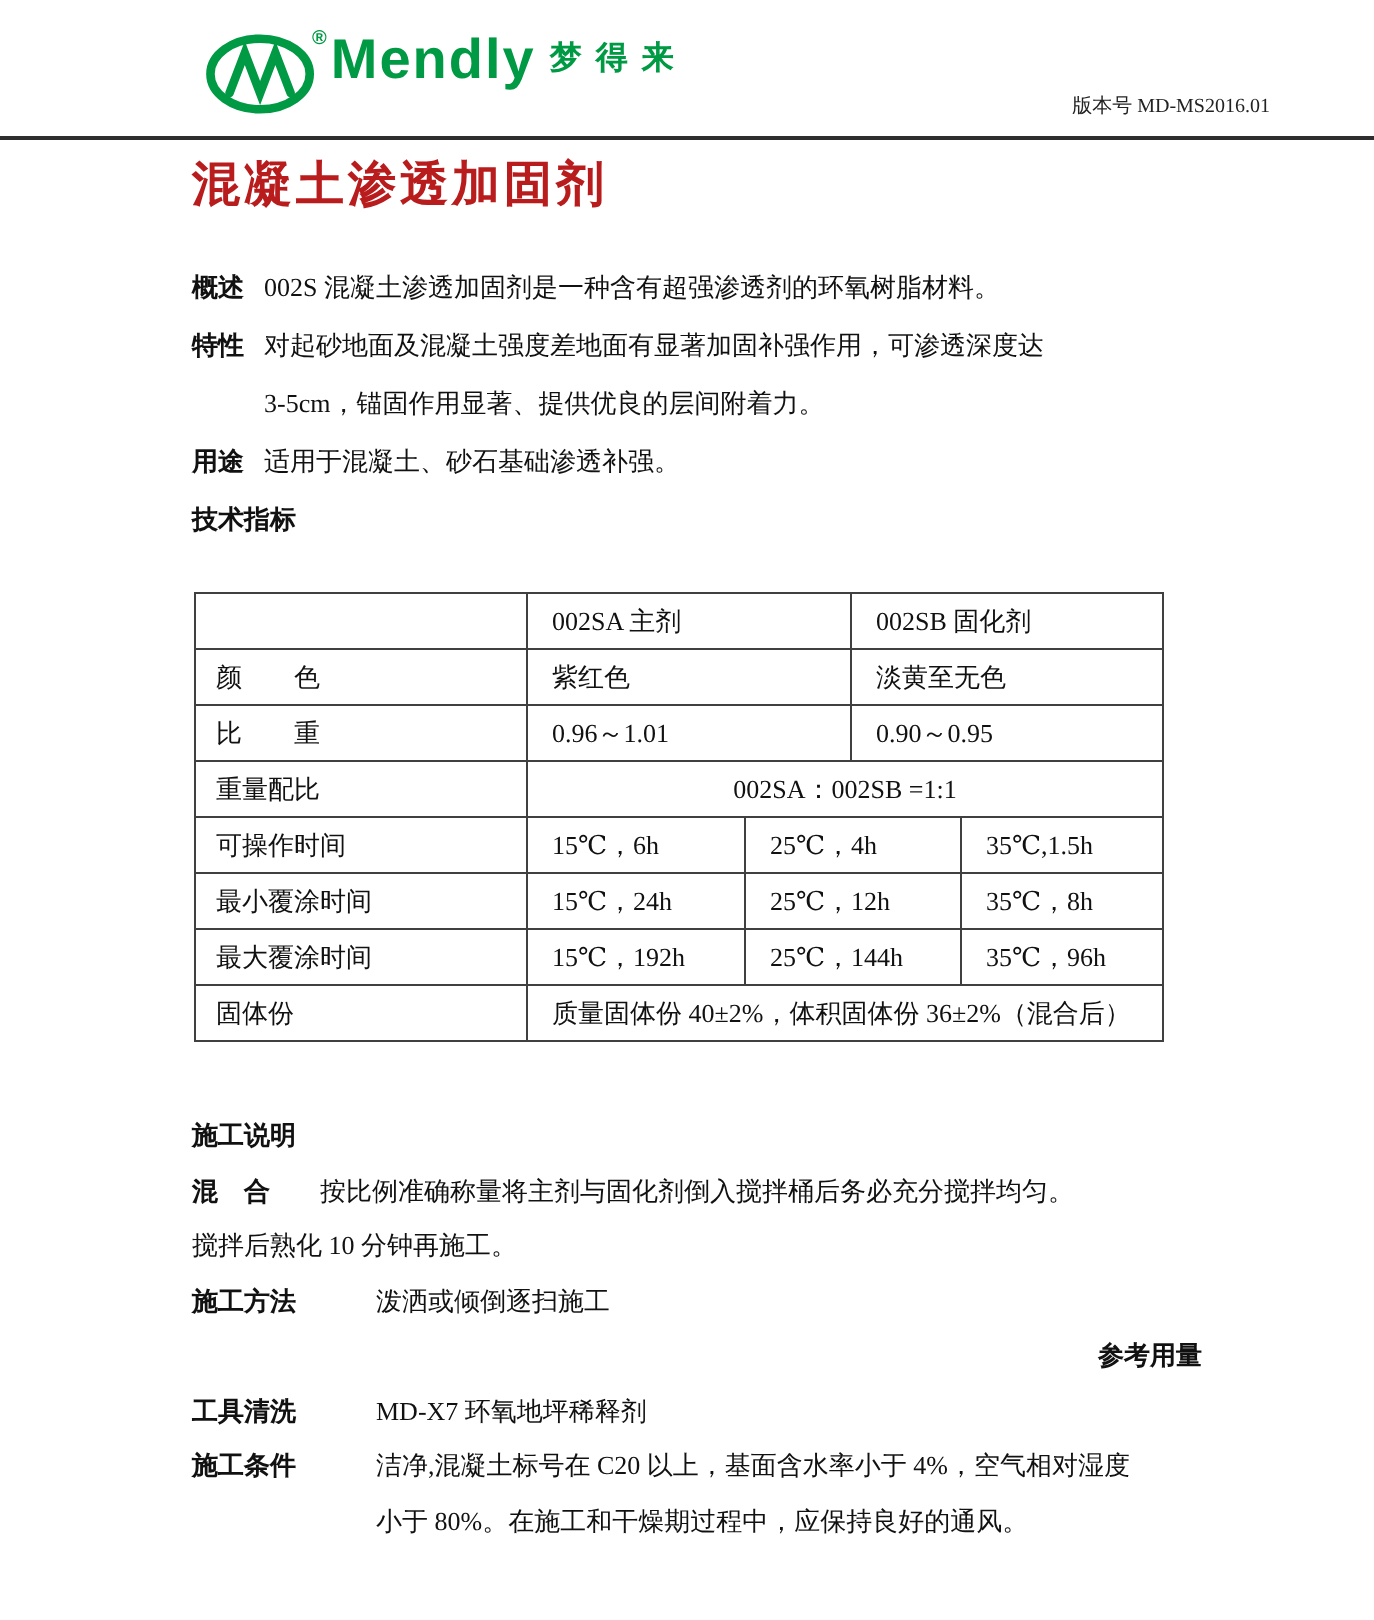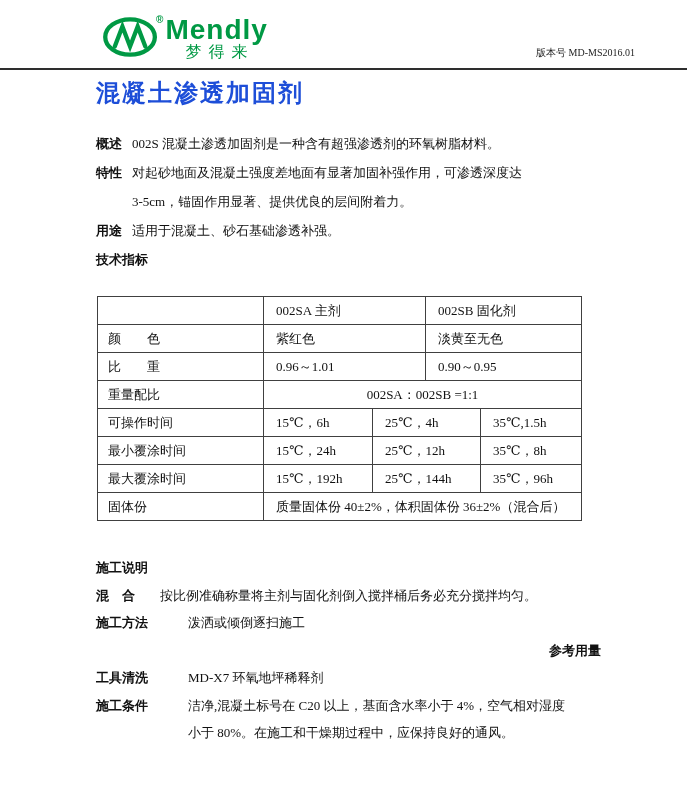--- a/index.html
+++ b/index.html
@@ -8,33 +8,33 @@
   .page {
     position:relative; width:687px; height:810px; margin:0 auto;
     background:#fff; color:var(--ink); overflow:hidden;
     font-family:"Liberation Serif","DejaVu Serif",serif; font-size:13px;
   }
   
   .logo { position:absolute; left:102px; top:16px; display:flex; align-items:flex-start; }
   .logo-mark { width:58px; height:42px; display:block; }
   .reg { color:var(--green); font-size:10px; font-weight:bold; margin:-2px 2px 0 -4px;
          font-family:"Liberation Sans",sans-serif; }
-  .logo-text { display:flex; flex-direction:column; align-items:center; margin-top:1px; }
+  .logo-text { display:flex; flex-direction:row; align-items:center; margin-top:1px; }
   .brand-en { color:var(--green); font-family:"Liberation Sans","DejaVu Sans",sans-serif;
               font-weight:bold; font-size:28px; line-height:26px; letter-spacing:1px; }
   .brand-cn { color:var(--green); font-family:"Liberation Sans","DejaVu Sans",sans-serif;
-              font-weight:normal; font-size:16px; line-height:18px; letter-spacing:7px;
+              font-weight:bold; font-size:16px; line-height:18px; letter-spacing:7px;
               margin-left:7px; }
   .version { position:absolute; top:46px; right:52px; font-size:10px; color:#222; }
   .head-rule { position:absolute; top:68px; left:0; width:687px; height:0;
                border-top:2px solid #2e2e2e; }
   
   .body { position:absolute; top:79px; left:96px; width:545px; }
   .doc-title { font-family:"Liberation Sans","DejaVu Sans",sans-serif; font-weight:bold;
-               font-size:24px; line-height:28px; letter-spacing:2px; color:#1d4ed8; }
+               font-size:24px; line-height:28px; letter-spacing:2px; color:#b91c1c; }
   .top-secs { margin-top:22px; }
   .sec-row { display:flex; line-height:29px; }
   .sec-label { flex:0 0 36px; font-family:"Liberation Sans","DejaVu Sans",sans-serif;
                font-weight:bold; white-space:nowrap; }
   .sec-body { flex:1; }
   .heading { font-family:"Liberation Sans","DejaVu Sans",sans-serif; font-weight:bold;
              line-height:29px; }
   
   table.tech { border-collapse:collapse; margin-top:22px; margin-left:1px;
                table-layout:fixed; width:484px; font-size:13px; }
@@ -146,20 +146,21 @@
     </tbody>
       </table>
 
     <div class="constr">
       <div class="heading c-line">施工说明</div>
 
       <div class="c-row">
         <span class="c-label c-label-mix">混　合</span>
         <span class="c-body">按比例准确称量将主剂与固化剂倒入搅拌桶后务必充分搅拌均匀。</span>
       </div>
+      <div class="c-line">搅拌后熟化 10 分钟再施工。</div>
 
       <div class="c-row">
         <span class="c-label">施工方法</span>
         <span class="c-body">泼洒或倾倒逐扫施工</span>
       </div>
 
       <div class="c-row">
         <span class="c-label">参考用量</span>
       </div>
 

